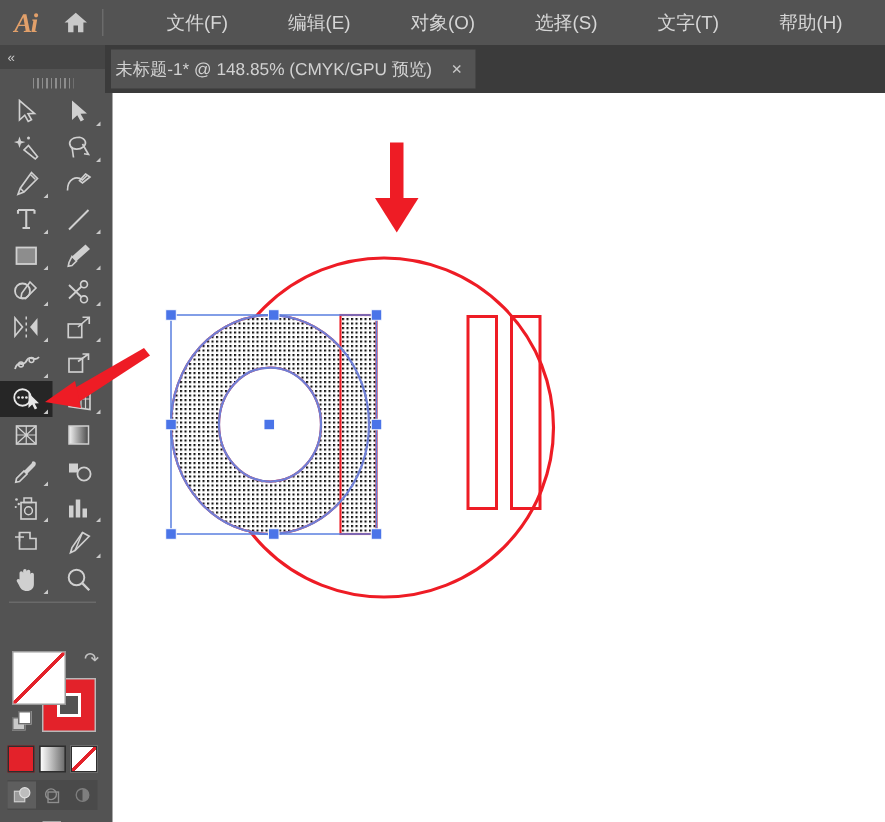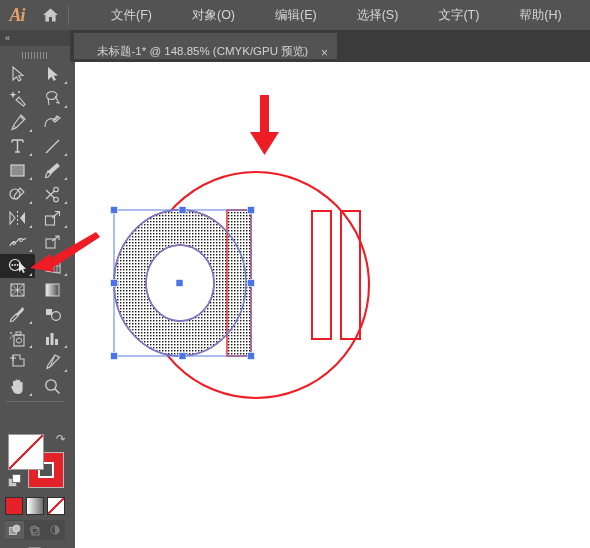--- a/index.html
+++ b/index.html
@@ -28,21 +28,21 @@
     color:#d6d6d6;font-size:12.5px;padding:4px 8px;white-space:nowrap;cursor:default;margin-left:24px;
   }
 
   
   .tabbar{
     position:absolute;left:70px;top:30px;width:520px;height:32px;
     background:#3b3b3b;
   }
   .doc-tab{
     position:absolute;left:4px;top:3px;height:26px;
-    background:#535353;display:flex;align-items:flex-end;padding:0 6px 0 23px;
+    background:#535353;display:flex;align-items:center;padding:0 6px 0 3px;
   }
   .doc-tab-title{color:#d2d2d2;font-size:11.5px;white-space:nowrap;}
   .doc-tab-close{
     color:#c8c8c8;font-size:12px;margin-left:10px;padding:0 3px;cursor:default;line-height:1;
   }
 
   
   .canvas-area{
     position:absolute;left:75px;top:62px;width:515px;height:486px;
     background:#ffffff;overflow:hidden;
@@ -147,22 +147,22 @@
   <div class="menubar">
     <div class="ai-logo">Ai</div>
     <div class="home-btn">
       <svg width="17" height="16" viewBox="0 0 17 16">
         <path d="M8.5 1.5 L16 8 L13.6 8 L13.6 14.5 L10 14.5 L10 10 L7 10 L7 14.5 L3.4 14.5 L3.4 8 L1 8 Z" fill="#c9c9c9"></path>
       </svg>
     </div>
     <div class="menu-sep"></div>
     <div class="menu-items">
       <div class="menu-item">文件(F)</div>
+      <div class="menu-item">编辑(E)</div>
       <div class="menu-item">对象(O)</div>
-      <div class="menu-item">编辑(E)</div>
       <div class="menu-item">选择(S)</div>
       <div class="menu-item">文字(T)</div>
       <div class="menu-item">帮助(H)</div>
     </div>
   </div>
 
   <div class="tabbar">
     <div class="doc-tab">
       <span class="doc-tab-title">未标题-1* @ 148.85% (CMYK/GPU 预览)</span>
       <span class="doc-tab-close">×</span>

